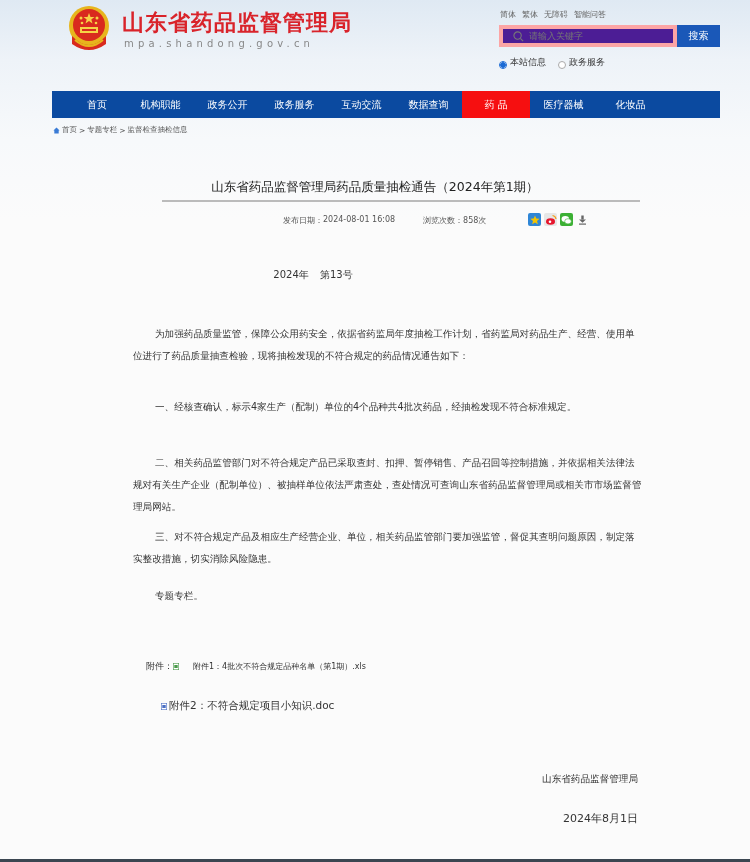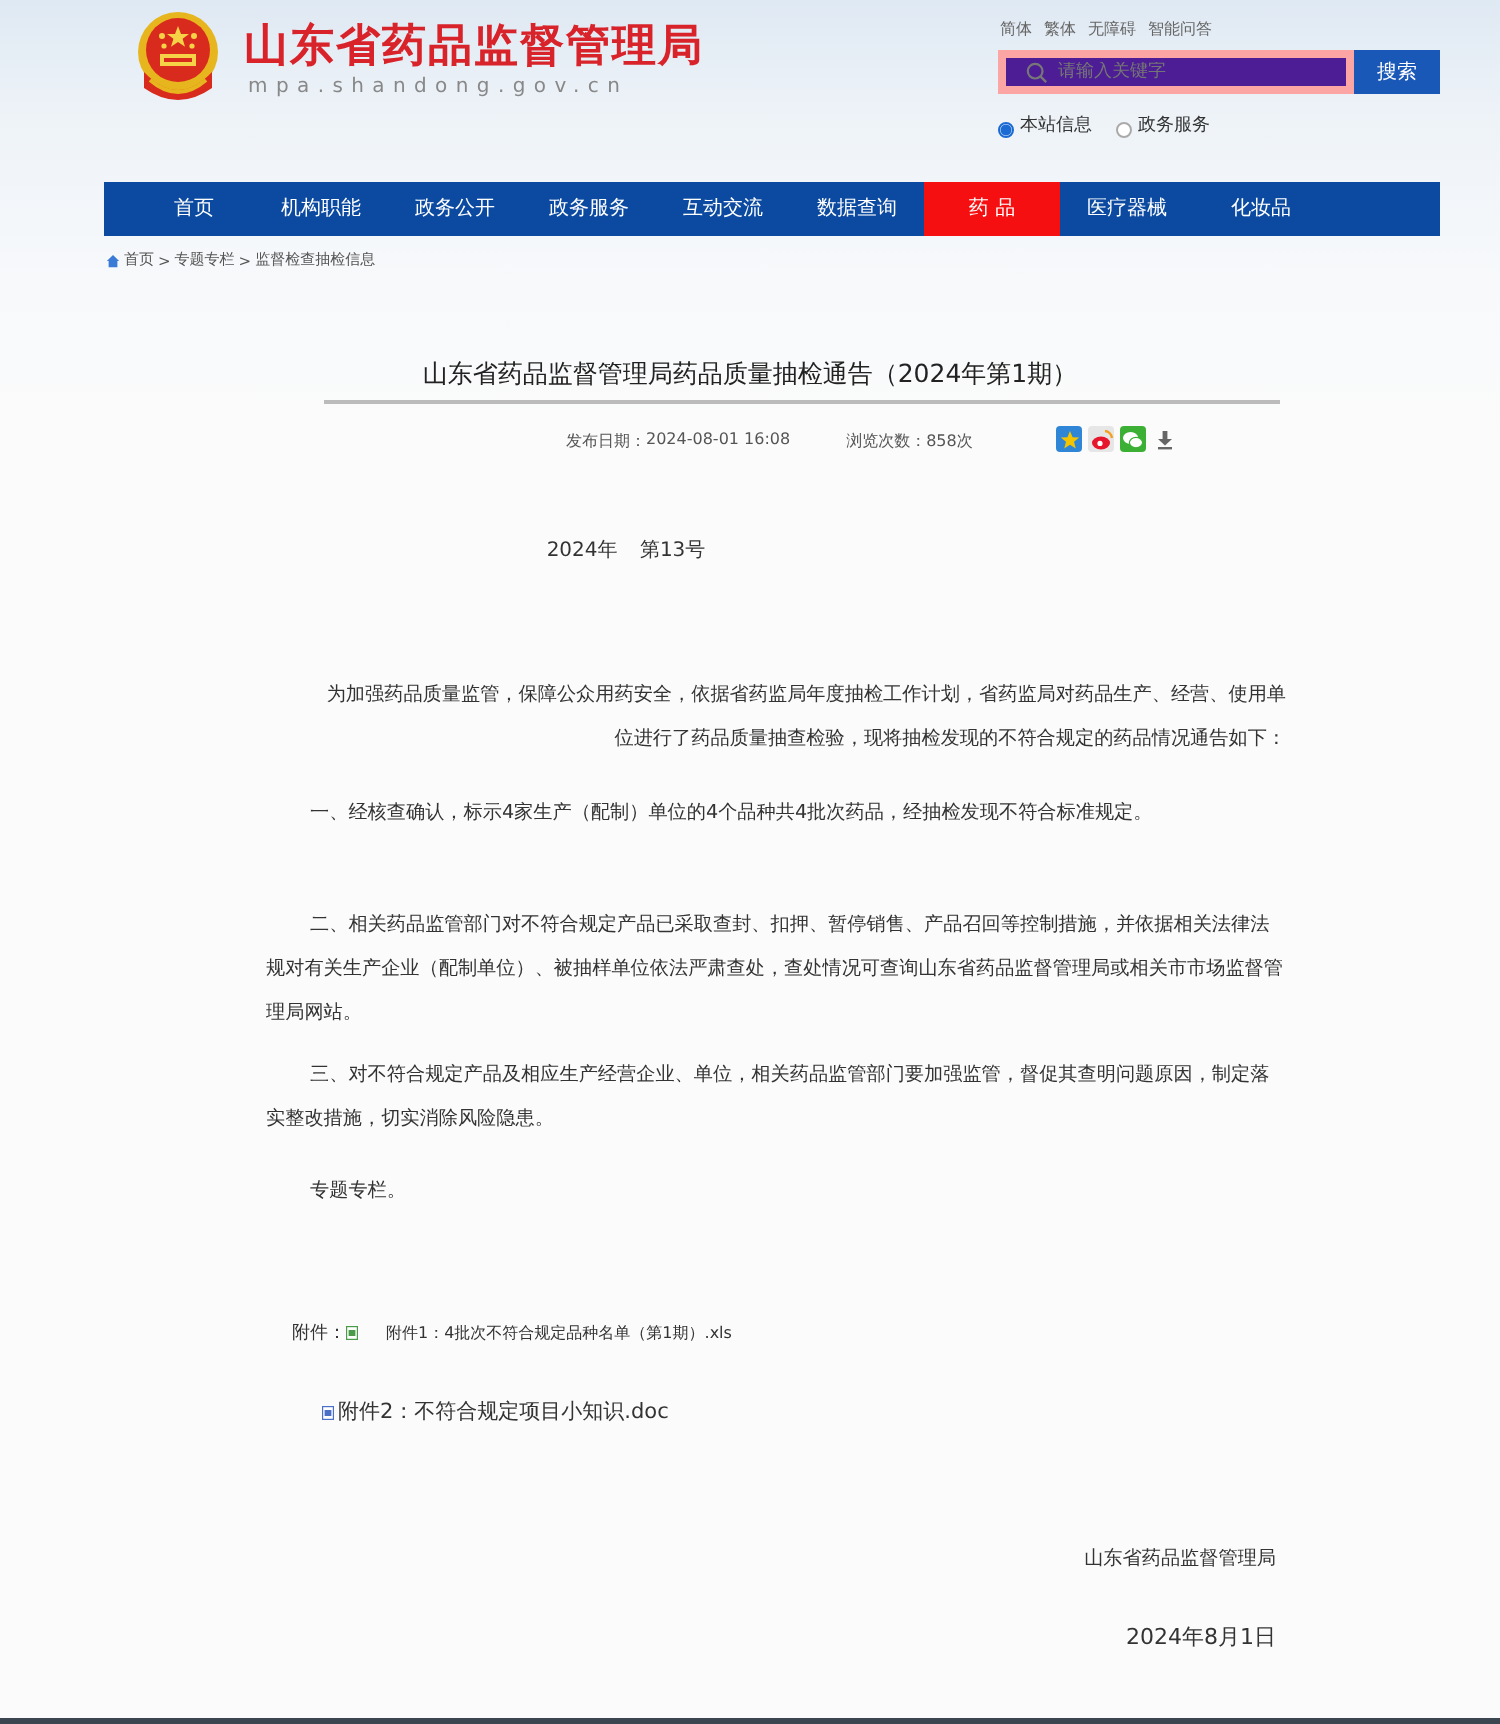--- a/index.html
+++ b/index.html
@@ -37,21 +37,21 @@
   .article-title { position: absolute; left: 0; width: 750px; top: 179px; text-align: center; font-size: 12.5px; color: #222; }
   .title-rule { position: absolute; left: 162px; top: 200px; width: 478px; height: 2px; background: #bbb; }
   .meta { position: absolute; left: 283px; top: 215px; font-size: 8px; color: #555; display: flex; }
   .meta .views { margin-left: 28px; }
   .share { position: absolute; left: 528px; top: 213px; display: flex; gap: 3px; align-items: center; }
   .share .ic { width: 13px; height: 13px; border-radius: 2px; display: flex; align-items: center; justify-content: center; cursor: pointer; }
 
   .doc-no { position: absolute; left: 0; width: 626px; top: 268px; text-align: center; font-size: 10px; color: #333; word-spacing: 8px; }
 
   .body-text { position: absolute; left: 133px; width: 510px; font-size: 9.6px; color: #333; line-height: 22px; text-indent: 22px; }
-  .p1 { top: 337px; text-align: right; }
+  .p1 { top: 323px; }
   .p2 { top: 396px; }
   .p3 { top: 452px; }
   .p4 { top: 527px; font-family: Liberation Mono, monospace; }
   .p5 { top: 585px; }
 
   .attach1 { position: absolute; left: 146px; top: 660px; font-size: 9px; color: #333; display: flex; align-items: center; }
   .attach1 .link { font-size: 8px; cursor: pointer; padding-left: 12px; }
   .attach2 { position: absolute; left: 161px; top: 699px; font-size: 10.5px; color: #333; display: flex; align-items: center; cursor: pointer; }
   .file-ic { width: 6px; height: 7px; margin-right: 2px; display: inline-block; }
 

